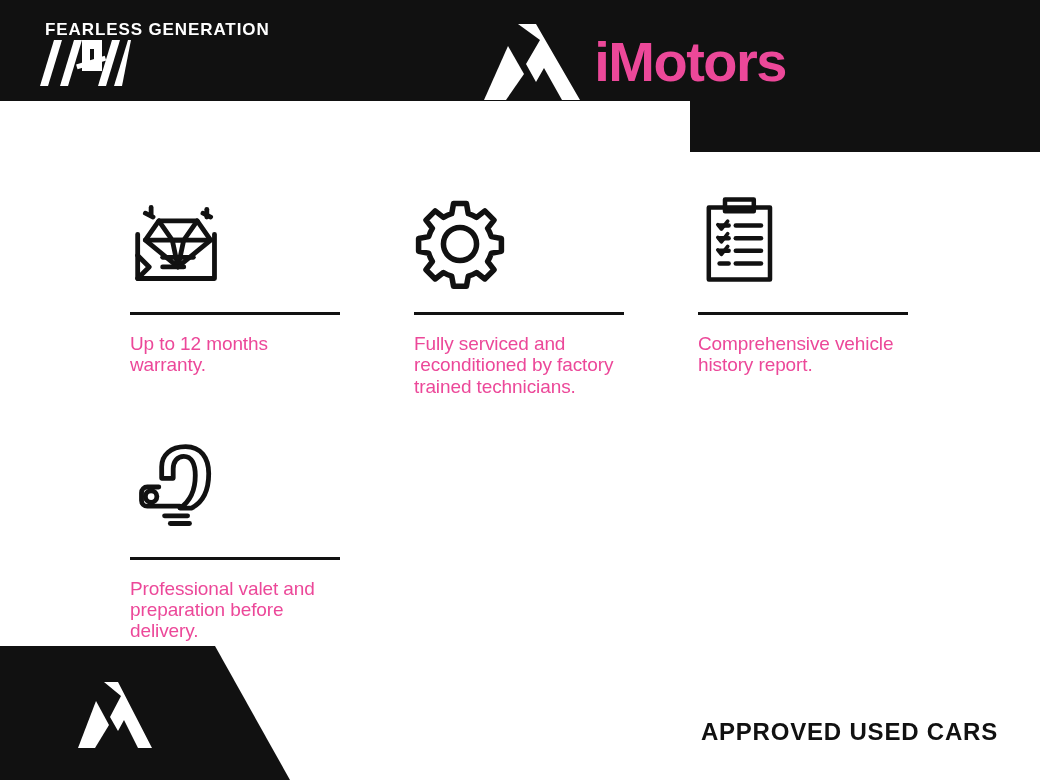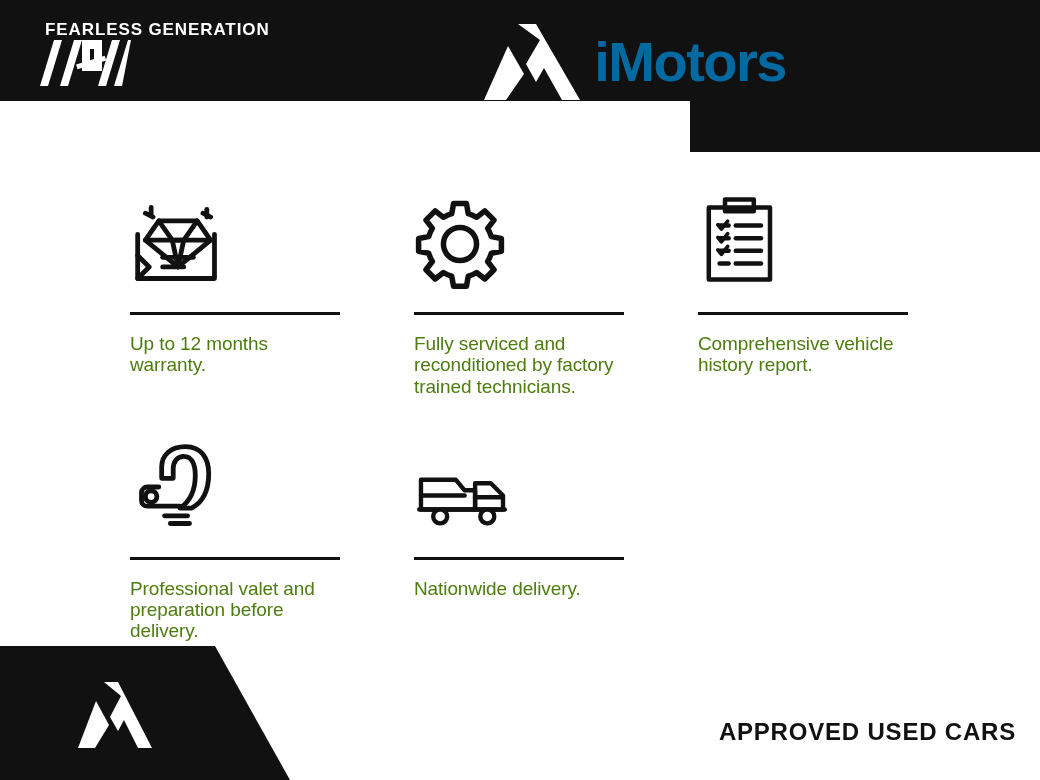--- a/index.html
+++ b/index.html
@@ -53,21 +53,21 @@
   .brand {
     position: absolute;
     top: 24px;
     right: 42px;
     display: flex;
     align-items: center;
     gap: 14px;
   }
   .brand-mark { width: 96px; height: 76px; }
   .brand-name {
-    color: #0369a1;
+    color: #ec4899;
     font-size: 56px;
     font-weight: bold;
     letter-spacing: -1.5px;
     line-height: 1;
   }
 
   
   .grid {
     position: absolute;
     top: 178px;
@@ -86,21 +86,21 @@
   .rule {
     width: 210px;
     height: 3px;
     background: #111111;
     margin-top: 22px;
   }
   .caption {
     margin-top: 18px;
     font-size: 19px;
     line-height: 1.12;
-    color: #4d7c0f;
+    color: #ec4899;
     max-width: 212px;
     letter-spacing: -0.1px;
   }
   .cell-empty .icon-box,
   .cell-empty .rule,
   .cell-empty .caption { visibility: hidden; }
 
   
   .footer-shape {
     position: absolute;
@@ -114,21 +114,21 @@
   }
   .footer-mark {
     position: absolute;
     left: 78px;
     bottom: 32px;
     width: 74px;
     height: 66px;
   }
   .footer-text {
     position: absolute;
-    right: 24px;
+    right: 42px;
     bottom: 34px;
     font-size: 24px;
     font-weight: bold;
     letter-spacing: 0.8px;
     color: #111111;
   }
 </style>
 </head>
 <body>
 
@@ -245,37 +245,20 @@
               <circle cx="22" cy="60" r="6"></circle>
               <line x1="36" y1="80" x2="60" y2="80"></line>
               <line x1="42" y1="88" x2="62" y2="88"></line>
             </g>
           </svg>
         </div>
         <div class="rule"></div>
         <div class="caption">Professional valet and preparation before delivery.</div>
       </div>
 
-      <div class="cell">
-        <div class="icon-box">
-          <svg viewBox="0 0 110 80" width="96" height="72" aria-hidden="true">
-            <g fill="none" stroke="#111111" stroke-width="5" stroke-linejoin="round" stroke-linecap="round">
-              <path d="M8 18 h40 l10 12 h12 v22 h-62 z"></path>
-              <line x1="8" y1="36" x2="58" y2="36"></line>
-              <path d="M70 22 h18 l14 14 v16 h-32 z"></path>
-              <line x1="70" y1="38" x2="100" y2="38"></line>
-              <line x1="6" y1="52" x2="104" y2="52"></line>
-              <circle cx="30" cy="60" r="8" fill="#ffffff"></circle>
-              <circle cx="84" cy="60" r="8" fill="#ffffff"></circle>
-            </g>
-          </svg>
-        </div>
-        <div class="rule"></div>
-        <div class="caption">Nationwide delivery.</div>
-      </div>
 
       <div class="cell cell-empty">
         <div class="icon-box"></div>
         <div class="rule"></div>
         <div class="caption"></div>
       </div>
 
     </div>
   </div>
 

